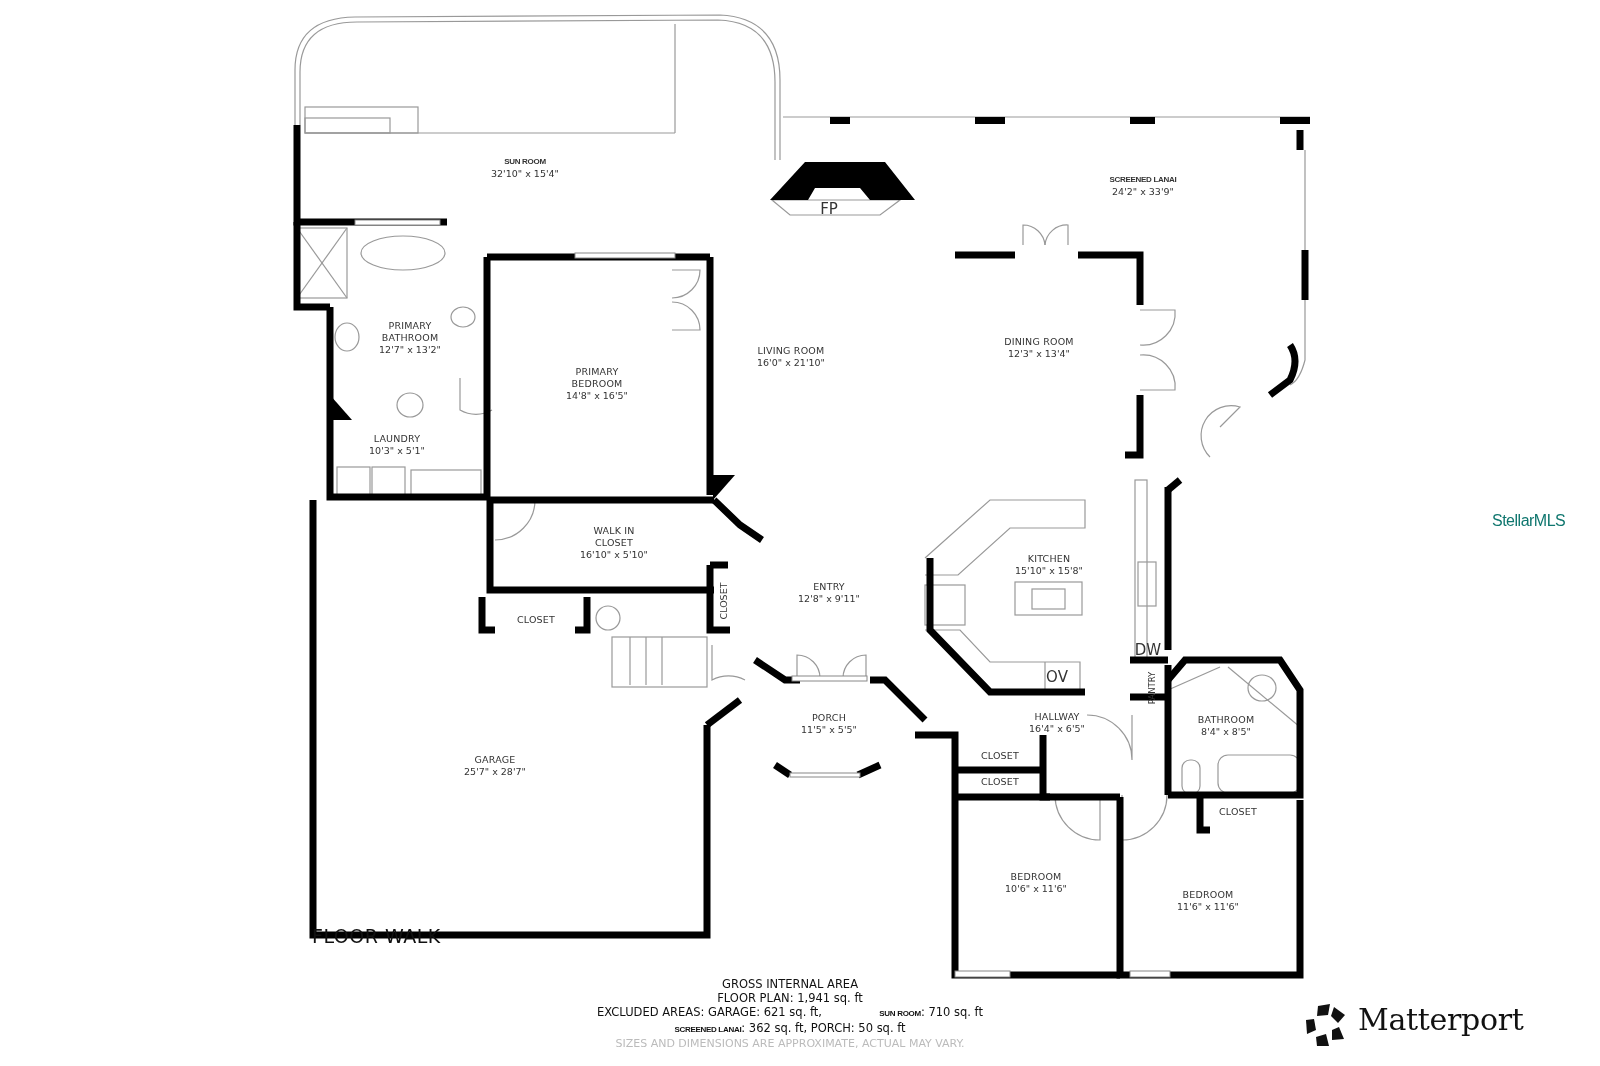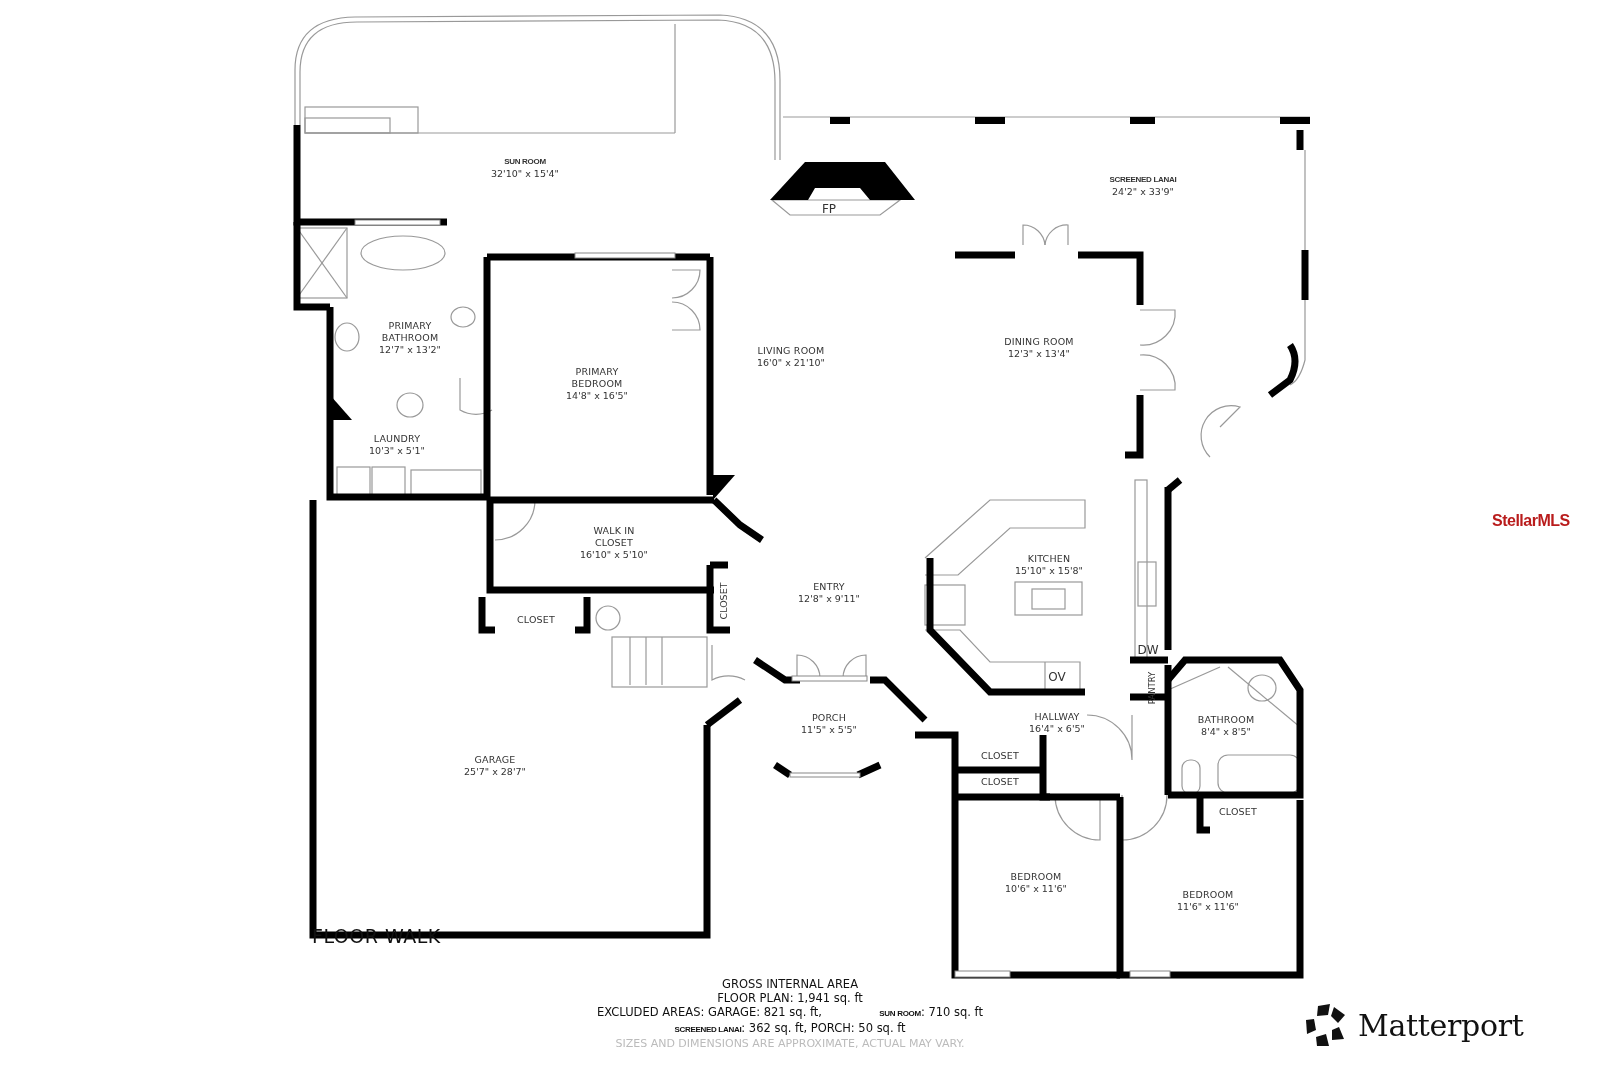--- a/index.html
+++ b/index.html
@@ -3,28 +3,28 @@
   <meta charset="utf-8">
   <style>
     html, body { margin: 0; padding: 0; background: #ffffff; }
     body { width: 1600px; height: 1066px; position: relative; overflow: hidden; font-family: "DejaVu Sans", sans-serif; }
     svg.plan { position: absolute; left: 0; top: 0; width: 1600px; height: 1066px; }
     .room-label { position: absolute; text-align: center; color: #333; font-size: 9.5px; line-height: 12px; transform: translate(-50%, -50%); white-space: nowrap; }
     .room-label .nm { display: block; letter-spacing: 0.2px; }
     .room-label .dim { display: block; }
     .room-label.cond .nm { font-family: "Liberation Sans", sans-serif; font-weight: bold; font-size: 8px; letter-spacing: -0.3px; }
     .vlabel { position: absolute; transform: translate(-50%, -50%) rotate(-90deg); font-size: 9.5px; color: #333; white-space: nowrap; }
-    .fixture { position: absolute; font-size: 12px; color: #333; transform: translate(-50%, -50%); }
+    .fixture { position: absolute; font-size: 15px; color: #333; transform: translate(-50%, -50%); }
     .floor-title { position: absolute; left: 312px; top: 925px; font-size: 19px; color: #111; letter-spacing: 0.5px; }
     .summary { position: absolute; left: 790px; top: 977px; transform: translateX(-50%); text-align: center; color: #111; font-size: 11.5px; line-height: 14px; white-space: nowrap; }
     .summary .small-caps { font-family: "Liberation Sans", sans-serif; font-weight: bold; font-size: 8px; letter-spacing: -0.3px; }
     .summary .disclaimer { color: #bbb; font-size: 11px; }
-    .brand { position: absolute; left: 1302px; top: 1002px; display: flex; align-items: center; gap: 10px; }
+    .brand { position: absolute; left: 1302px; top: 1002px; display: flex; align-items: flex-start; gap: 10px; }
     .brand-name { font-family: "DejaVu Serif", serif; font-size: 30px; color: #111; letter-spacing: -0.3px; }
-    .watermark { position: absolute; left: 1492px; top: 512px; font-family: "Liberation Sans", sans-serif; font-size: 16px; color: #b91c1c; font-weight: bold; letter-spacing: -0.5px; }
+    .watermark { position: absolute; left: 1492px; top: 512px; font-family: "Liberation Sans", sans-serif; font-size: 16px; color: #0f766e; font-weight: normal; letter-spacing: -0.5px; }
   </style>
 </head>
 <body>
 
 <svg class="plan" viewBox="0 0 1600 1066">
   <g fill="none" stroke="#999" stroke-width="1.2">
 
     <path d="M295 125 L295 70 Q295 18 355 17 L720 15 Q780 18 780 80 L780 160"></path>
     <path d="M300 125 L300 72 Q300 22 357 22 L718 20 Q775 22 775 82 L775 160"></path>
 
@@ -239,21 +239,21 @@
 <div class="vlabel" style="left:1152px; top:688px; font-size:8.5px;">PANTRY</div>
 
 <div class="watermark">StellarMLS</div>
 
 <div class="floor-title">FLOOR WALK</div>
 
 <div class="summary">
   <div>GROSS INTERNAL AREA</div>
   <div>FLOOR PLAN: 1,941 sq. ft</div>
   <div>
-    <span>EXCLUDED AREAS: GARAGE: 821 sq. ft,</span>
+    <span>EXCLUDED AREAS: GARAGE: 621 sq. ft,</span>
     <span style="display:inline-block; width:50px;"></span>
     <span class="small-caps">SUN ROOM</span><span>: 710 sq. ft</span>
   </div>
   <div>
     <span class="small-caps">SCREENED LANAI</span><span>: 362 sq. ft, PORCH: 50 sq. ft</span>
   </div>
   <div class="disclaimer">SIZES AND DIMENSIONS ARE APPROXIMATE, ACTUAL MAY VARY.</div>
 </div>
 
 <div class="brand">

